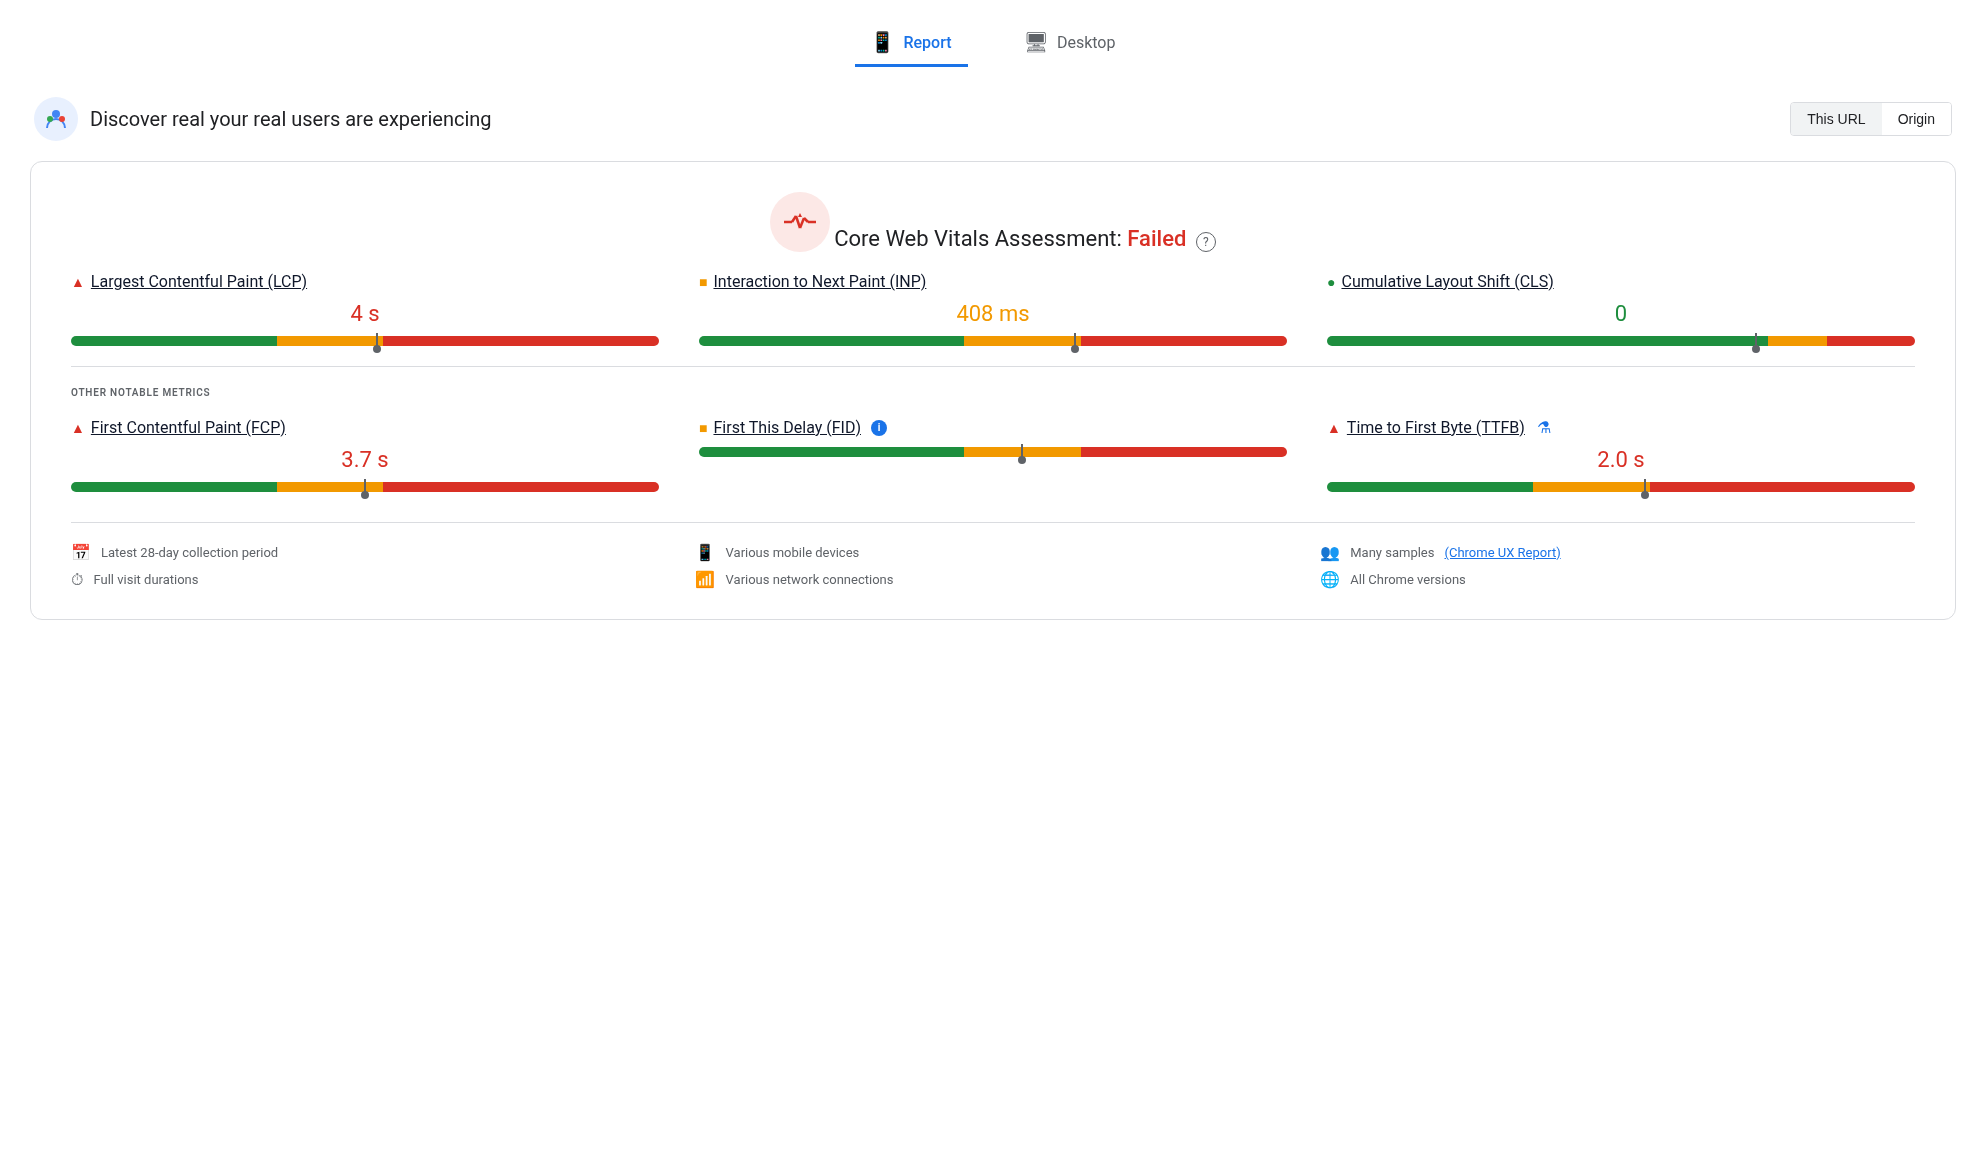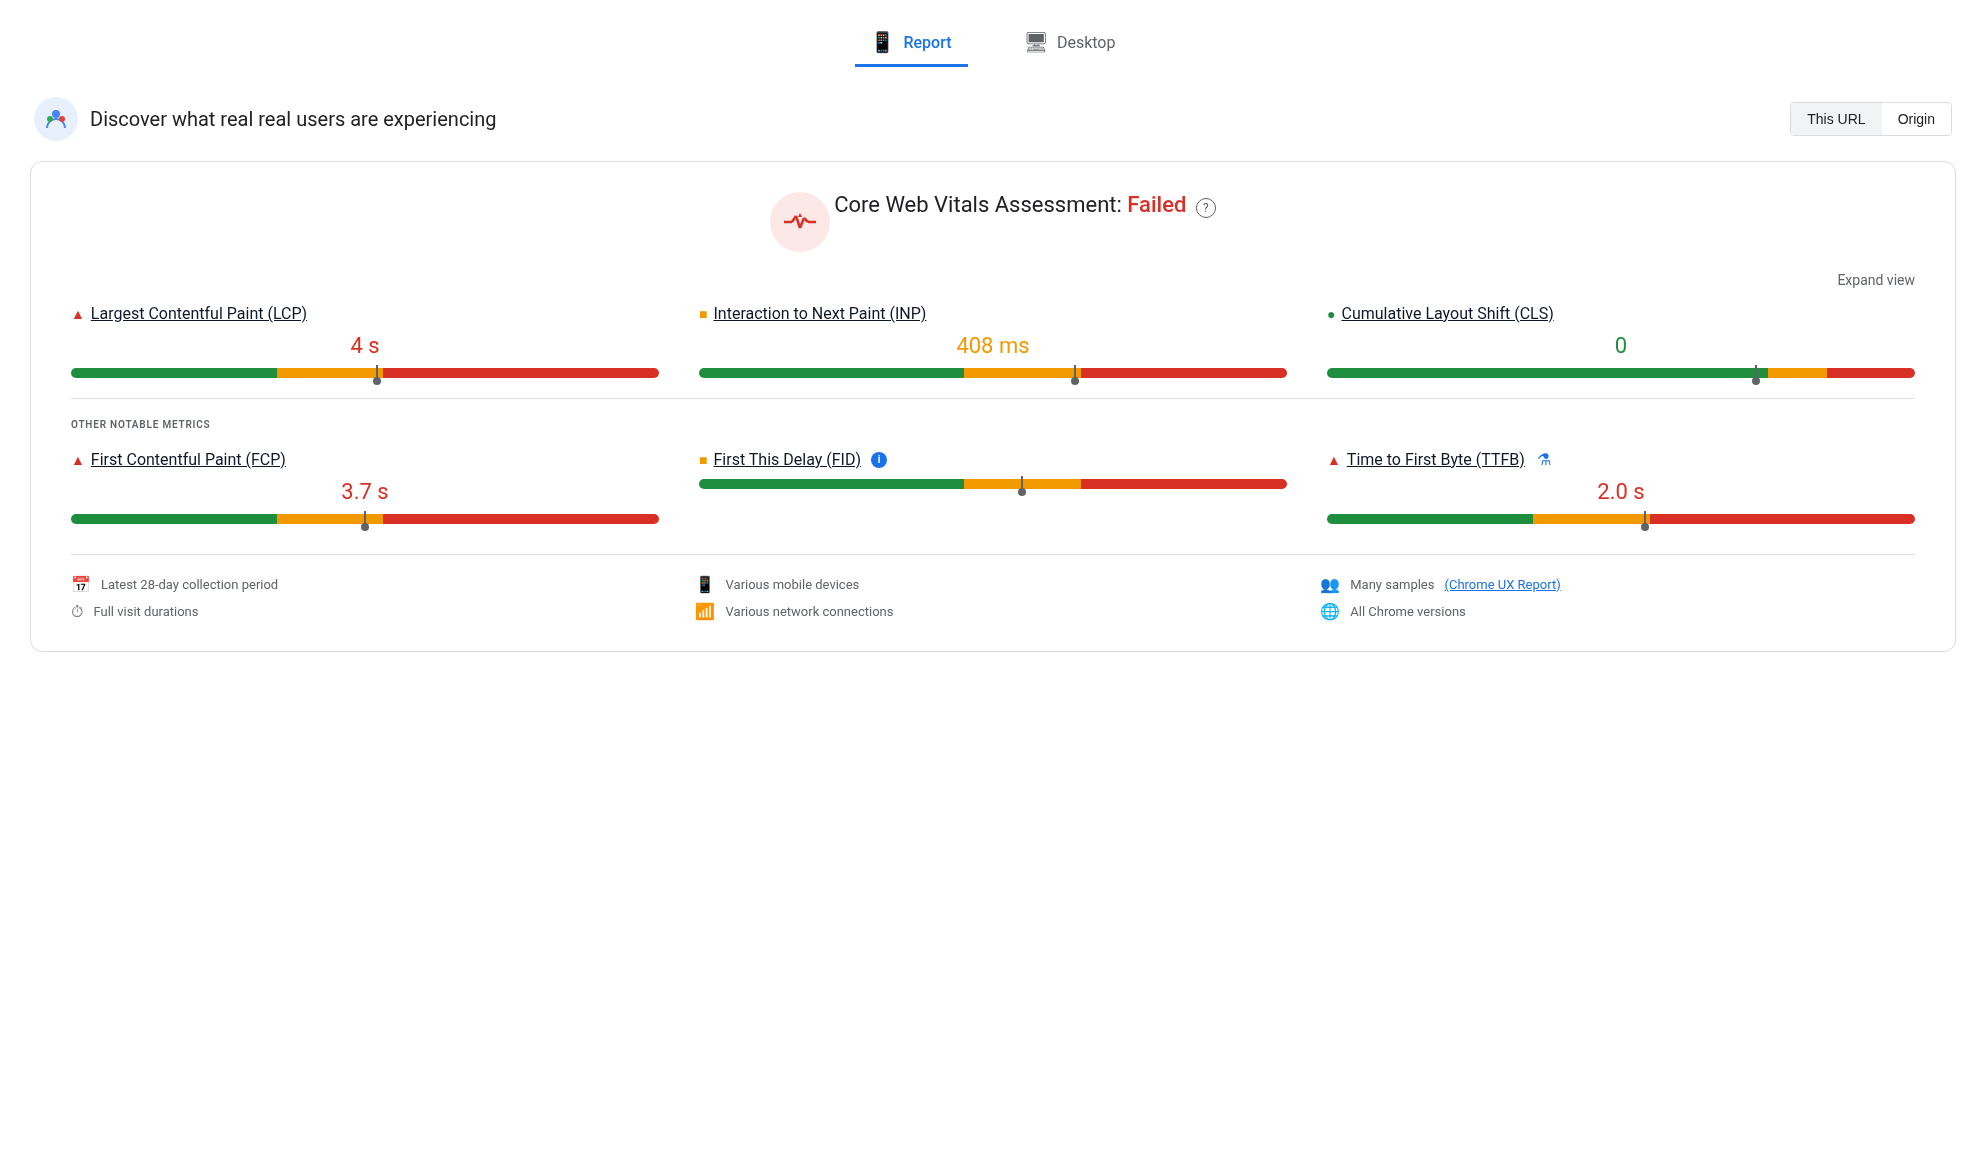--- a/index.html
+++ b/index.html
@@ -90,21 +90,21 @@
     
     .main-card {
       border: 1px solid #dadce0;
       border-radius: 12px;
       padding: 30px 40px;
     }
 
     
     .assessment-header {
       display: flex;
-      align-items: flex-start;
+      align-items: flex-end;
       justify-content: center;
       gap: 4px;
       margin-bottom: 20px;
     }
     .assessment-icon {
       width: 60px;
       height: 60px;
       border-radius: 50%;
       background: #fce8e6;
       display: flex;
@@ -290,21 +290,21 @@
 <div class="header-row">
   <div class="header-left">
     <div class="header-icon-circle">
       <svg width="26" height="26" viewBox="0 0 26 26" fill="none">
         <circle cx="13" cy="8" r="4" fill="#4285f4"></circle>
         <path d="M4 22c0-5 4-9 9-9s9 4 9 9" stroke="#4285f4" stroke-width="2" fill="none"></path>
         <circle cx="7" cy="13" r="3" fill="#34a853"></circle>
         <circle cx="19" cy="13" r="3" fill="#ea4335"></circle>
       </svg>
     </div>
-    <span class="header-title">Discover what real real users are experiencing</span>
+    <span class="header-title">Discover real your real users are experiencing</span>
   </div>
   <div class="url-toggle">
     <button class="url-toggle-btn active">This URL</button>
     <button class="url-toggle-btn">Origin</button>
   </div>
 </div>
 
 <div class="main-card">
 
   <div class="assessment-header">
@@ -318,23 +318,20 @@
         <line x1="26" y1="14" x2="34" y2="14" stroke="#d93025" stroke-width="2.5"></line>
         <polygon points="18,5 20,9 16,9" fill="#d93025"></polygon>
       </svg>
     </div>
     <div>
       <span style="font-size:22px;font-weight:400;color:#202124;">Core Web Vitals Assessment: </span><span class="assessment-status" style="font-size:22px;">Failed</span>
       <span class="help-icon">?</span>
     </div>
   </div>
 
-  <div class="expand-row">
-    <span class="expand-link">Expand view</span>
-  </div>
 
   <div class="metrics-grid">
 
     <div class="metric-item">
       <div class="metric-label-row">
         <span class="metric-icon" style="color:#d93025;">▲</span>
         <span class="metric-label">Largest Contentful Paint (LCP)</span>
       </div>
       <div class="metric-value red">4 s</div>
       <div class="progress-bar-container">

